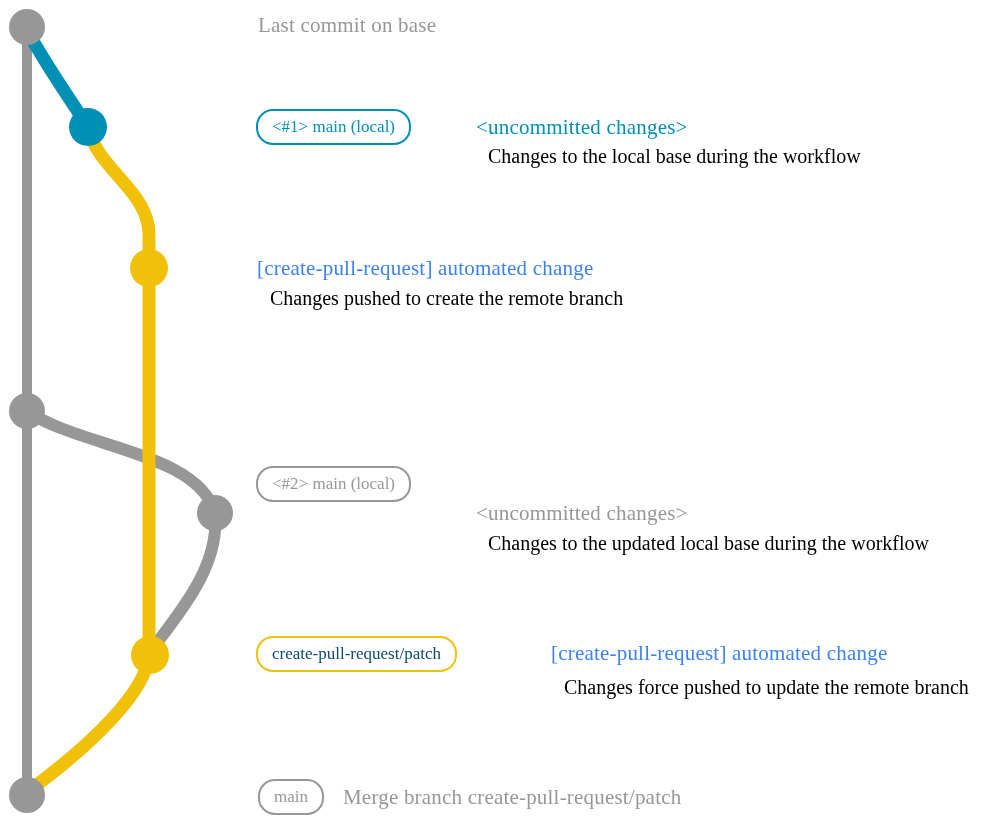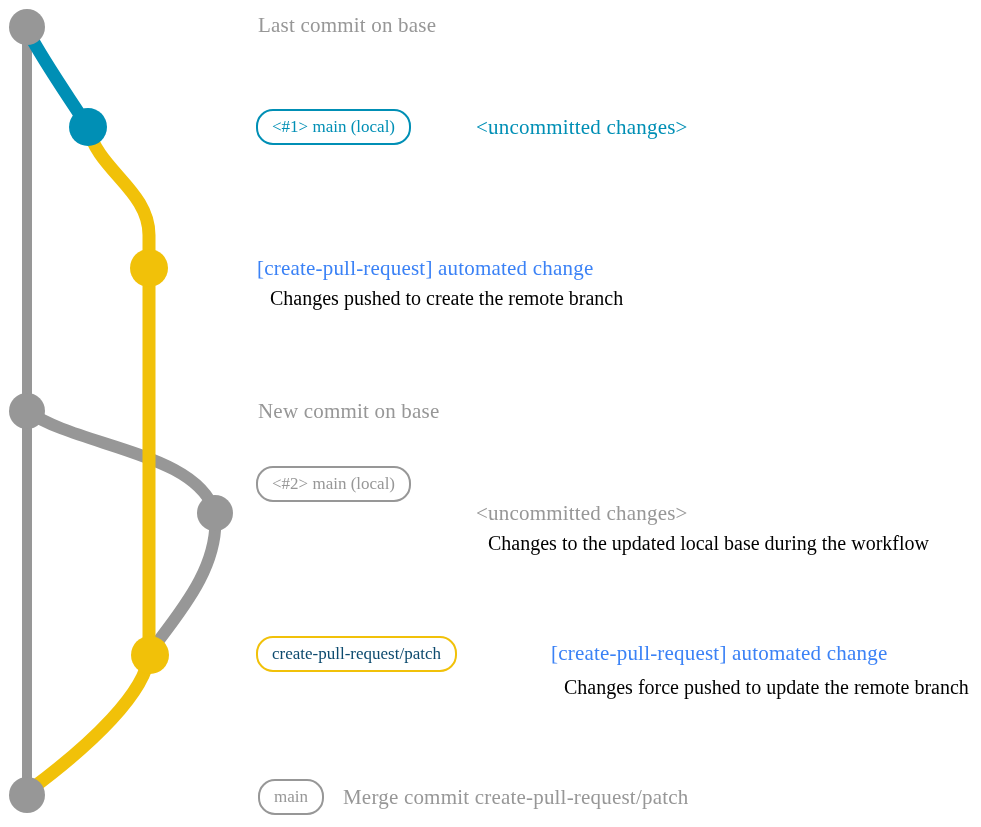--- a/index.html
+++ b/index.html
@@ -78,30 +78,30 @@
     <circle cx="27" cy="411" r="18" fill="#979797"></circle>
     <circle cx="215" cy="513" r="18" fill="#979797"></circle>
     <circle cx="150" cy="655" r="19" fill="#f1c109"></circle>
     <circle cx="27" cy="795" r="18" fill="#979797"></circle>
   </svg>
 
   <div class="abs sans-label c-gray r1-label">Last commit on base</div>
 
   <div class="abs badge b-teal r2-badge">&lt;#1&gt; main (local)</div>
   <div class="abs sans-label c-teal r2-label">&lt;uncommitted changes&gt;</div>
+  <div class="abs serif-desc r2-desc">Changes to the local base during the workflow</div>
 
   <div class="abs sans-label c-yellow r3-label">[create-pull-request] automated change</div>
   <div class="abs serif-desc r3-desc">Changes pushed to create the remote branch</div>
 
-  <div class="abs sans-label c-gray r4-label">New commit on base</div>
 
   <div class="abs badge b-gray r5-badge">&lt;#2&gt; main (local)</div>
   <div class="abs sans-label c-gray r5-label">&lt;uncommitted changes&gt;</div>
   <div class="abs serif-desc r5-desc">Changes to the updated local base during the workflow</div>
 
   <div class="abs badge b-yellow r6-badge">create-pull-request/patch</div>
   <div class="abs sans-label c-yellow r6-label">[create-pull-request] automated change</div>
   <div class="abs serif-desc r6-desc">Changes force pushed to update the remote branch</div>
 
   <div class="abs badge b-gray r7-badge">main</div>
-  <div class="abs sans-label c-gray r7-label">Merge commit create-pull-request/patch</div>
+  <div class="abs sans-label c-gray r7-label">Merge branch create-pull-request/patch</div>
 
 </div>
 
 </body></html>

